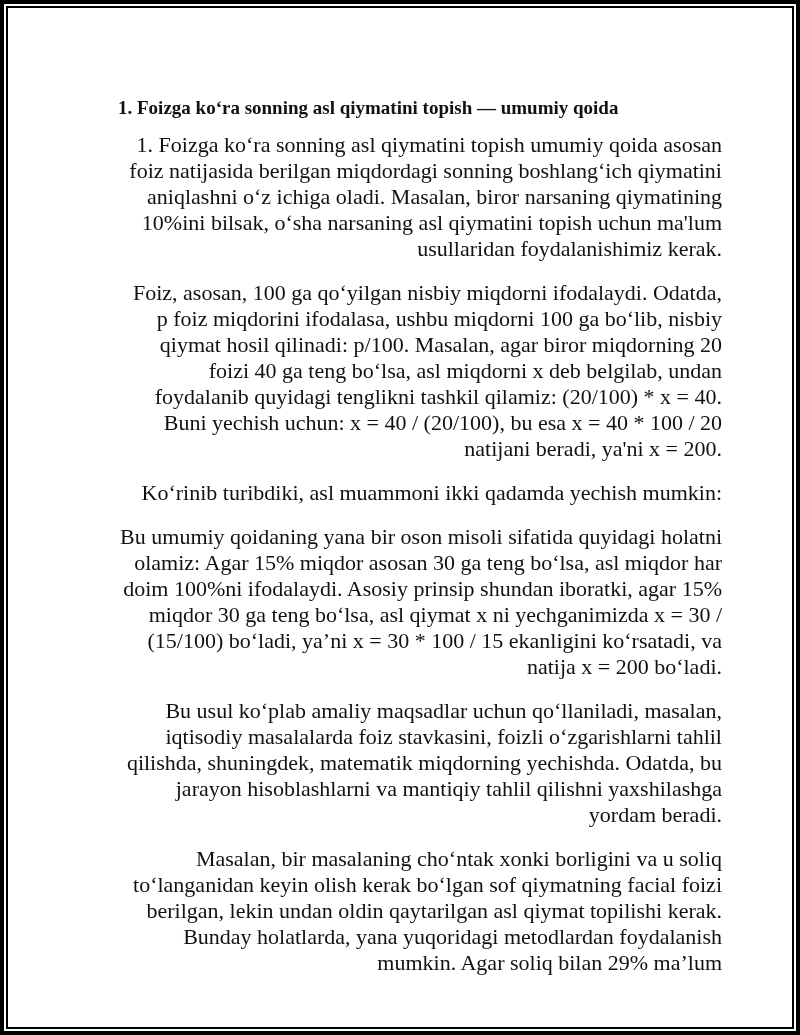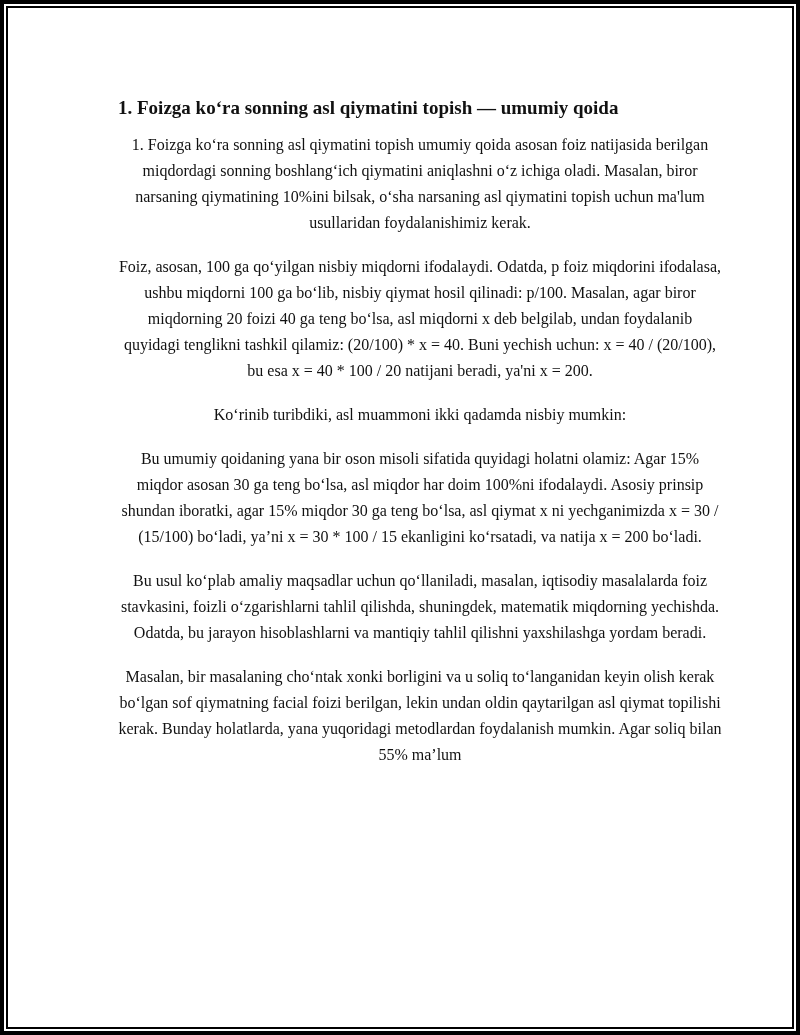--- a/index.html
+++ b/index.html
@@ -33,36 +33,36 @@
     box-sizing: border-box;
   }
   .doc-title {
     font-size: 19px;
     line-height: 28px;
     font-weight: bold;
     margin: 0 0 10px 0;
     color: #111111;
   }
   .doc-paragraph {
-    font-size: 16px;
+    font-size: 22px;
     line-height: 26px;
     margin: 0 0 18px 0;
     white-space: pre-line;
-    text-align: center;
+    text-align: right;
     color: #111111;
   }
 </style>
 </head>
 <body>
 
 <div class="page">
   <div class="page-inner">
     <div class="content">
       <h1 class="doc-title">1. Foizga ko‘ra sonning asl qiymatini topish — umumiy qoida</h1>
       <p class="doc-paragraph">1. Foizga ko‘ra sonning asl qiymatini topish umumiy qoida asosan foiz natijasida berilgan miqdordagi sonning boshlang‘ich qiymatini aniqlashni o‘z ichiga oladi. Masalan, biror narsaning qiymatining 10%ini bilsak, o‘sha narsaning asl qiymatini topish uchun ma'lum usullaridan foydalanishimiz kerak.</p>
       <p class="doc-paragraph">Foiz, asosan, 100 ga qo‘yilgan nisbiy miqdorni ifodalaydi. Odatda, p foiz miqdorini ifodalasa, ushbu miqdorni 100 ga bo‘lib, nisbiy qiymat hosil qilinadi: p/100. Masalan, agar biror miqdorning 20 foizi 40 ga teng bo‘lsa, asl miqdorni x deb belgilab, undan foydalanib quyidagi tenglikni tashkil qilamiz: (20/100) * x = 40. Buni yechish uchun: x = 40 / (20/100), bu esa x = 40 * 100 / 20 natijani beradi, ya'ni x = 200.</p>
-      <p class="doc-paragraph">Ko‘rinib turibdiki, asl muammoni ikki qadamda nisbiy mumkin:</p>
+      <p class="doc-paragraph">Ko‘rinib turibdiki, asl muammoni ikki qadamda yechish mumkin:</p>
       <p class="doc-paragraph">Bu umumiy qoidaning yana bir oson misoli sifatida quyidagi holatni olamiz: Agar 15% miqdor asosan 30 ga teng bo‘lsa, asl miqdor har doim 100%ni ifodalaydi. Asosiy prinsip shundan iboratki, agar 15% miqdor 30 ga teng bo‘lsa, asl qiymat x ni yechganimizda x = 30 / (15/100) bo‘ladi, ya’ni x = 30 * 100 / 15 ekanligini ko‘rsatadi, va natija x = 200 bo‘ladi.</p>
       <p class="doc-paragraph">Bu usul ko‘plab amaliy maqsadlar uchun qo‘llaniladi, masalan, iqtisodiy masalalarda foiz stavkasini, foizli o‘zgarishlarni tahlil qilishda, shuningdek, matematik miqdorning yechishda. Odatda, bu jarayon hisoblashlarni va mantiqiy tahlil qilishni yaxshilashga yordam beradi.</p>
-      <p class="doc-paragraph">Masalan, bir masalaning cho‘ntak xonki borligini va u soliq to‘langanidan keyin olish kerak bo‘lgan sof qiymatning facial foizi berilgan, lekin undan oldin qaytarilgan asl qiymat topilishi kerak. Bunday holatlarda, yana yuqoridagi metodlardan foydalanish mumkin. Agar soliq bilan 55% ma’lum</p>
+      <p class="doc-paragraph">Masalan, bir masalaning cho‘ntak xonki borligini va u soliq to‘langanidan keyin olish kerak bo‘lgan sof qiymatning facial foizi berilgan, lekin undan oldin qaytarilgan asl qiymat topilishi kerak. Bunday holatlarda, yana yuqoridagi metodlardan foydalanish mumkin. Agar soliq bilan 29% ma’lum</p>
     </div>
   </div>
 </div>
 
 </body></html>

